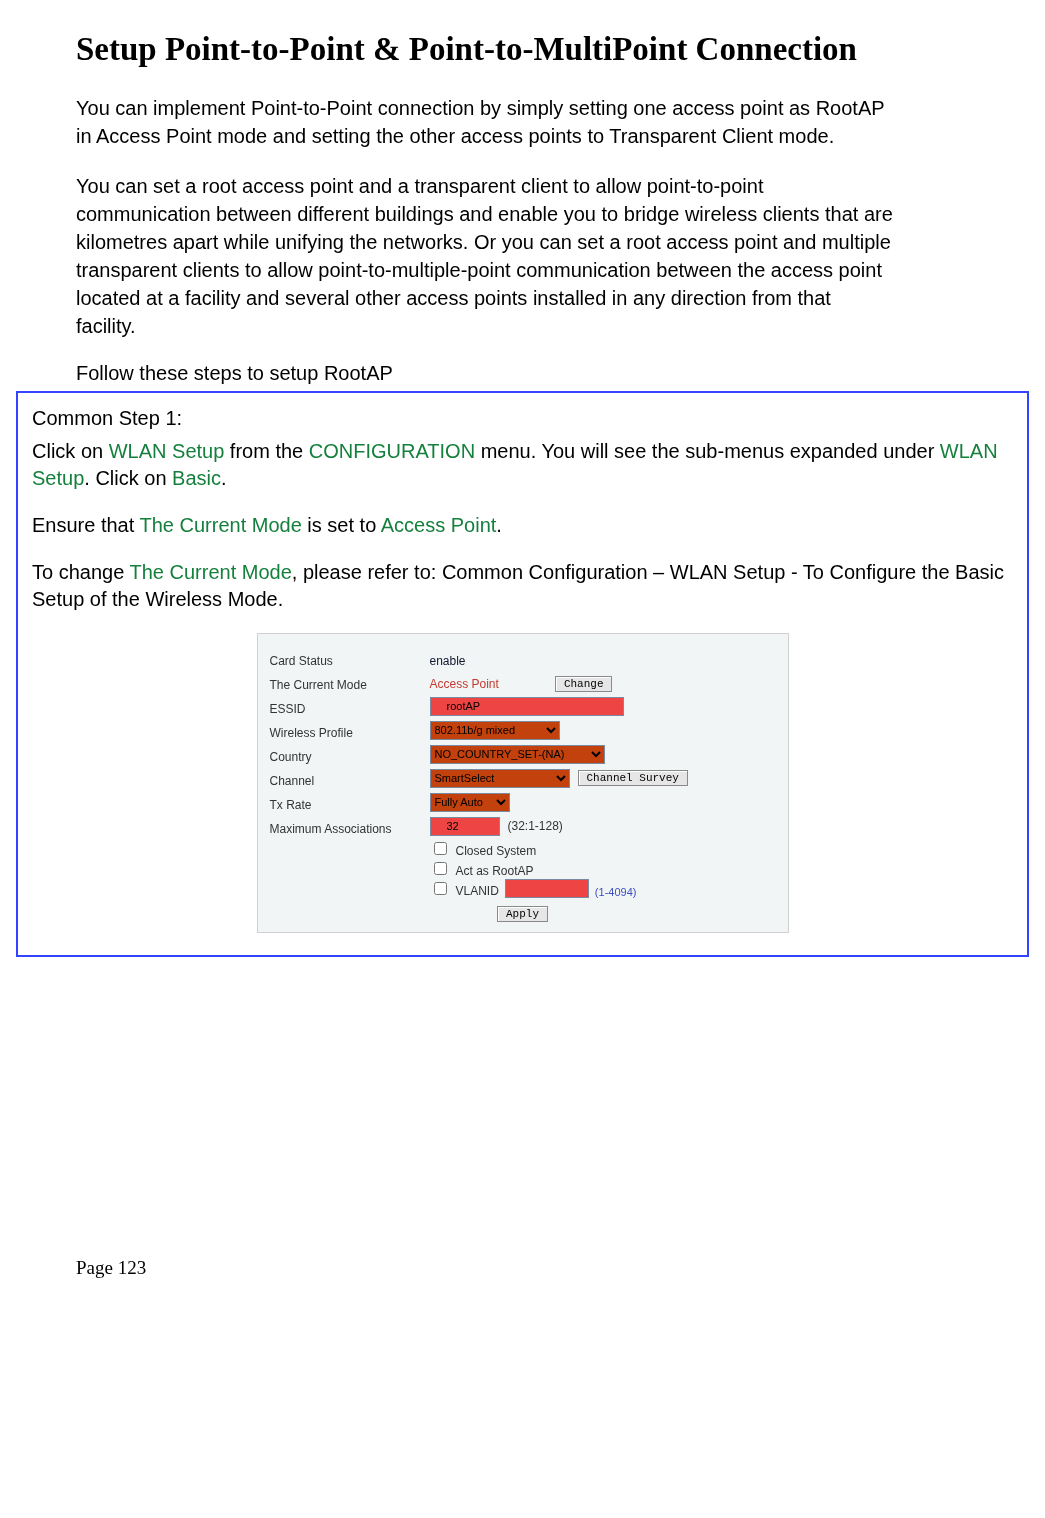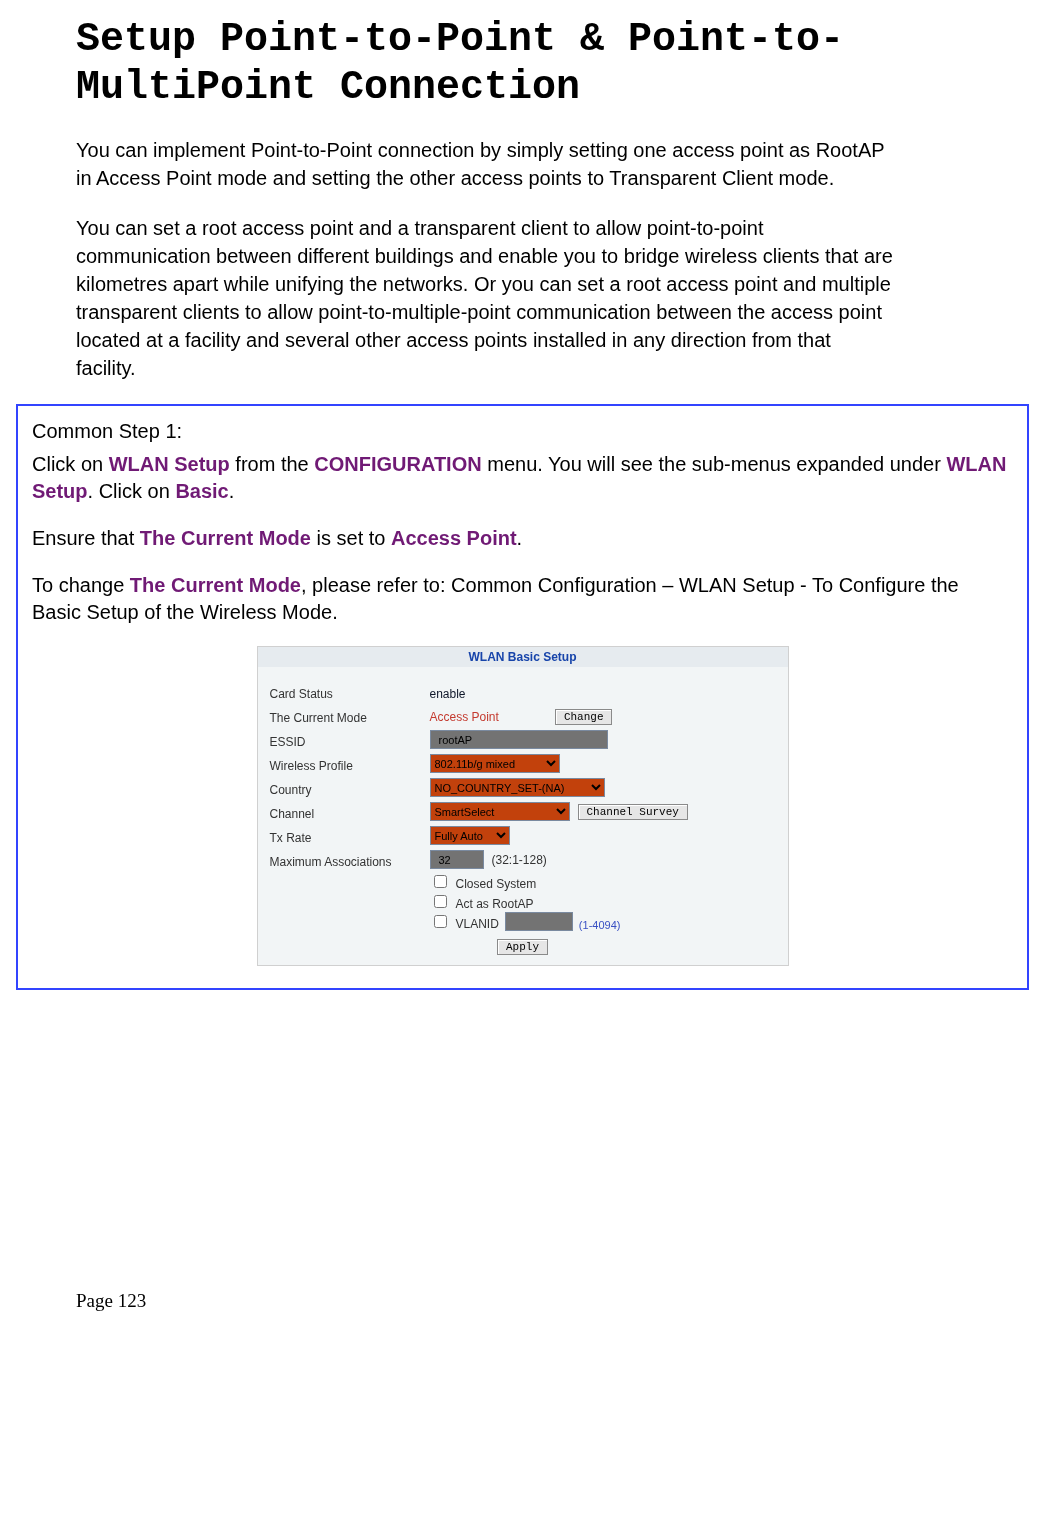--- a/index.html
+++ b/index.html
@@ -7,25 +7,25 @@
     font-size: 19px;
     color: #000;
     margin: 0;
     width: 1045px;
     background: #fff;
   }
   .page {
     padding: 0 76px 50px 76px;
   }
   h1.page-title {
-    font-family: Liberation Mono, monospace;
+    font-family: Liberation Serif, serif;
     font-weight: bold;
-    font-size: 40px;
+    font-size: 33px;
     line-height: 1.2;
-    margin: 16px 0 24px 0;
+    margin: 30px 0 24px 0;
   }
   p.body {
     font-family: "Century Gothic", "Apple Gothic", sans-serif;
     font-size: 20px;
     line-height: 1.4;
     margin: 0 0 22px 0;
     max-width: 820px;
   }
   p.lead {
     font-family: "Century Gothic", "Apple Gothic", sans-serif;
@@ -43,22 +43,22 @@
     font-weight: normal;
     margin: 4px 0 8px 0;
   }
   .callout p {
     font-family: Tahoma, Verdana, sans-serif;
     font-size: 20px;
     line-height: 1.35;
     margin: 0 0 20px 0;
   }
   .kw {
-    color: #701a75;
-    font-weight: bold;
+    color: #15803d;
+    font-weight: normal;
   }
   .page-num {
     font-family: "Times New Roman", serif;
     font-size: 19px;
     margin-top: 300px;
   }
 
   
   .wlan-wrap {
     display: flex;
@@ -108,23 +108,23 @@
     font-size: 11px;
     background: #e6e6e6;
     border: 1px solid #8a8a8a;
     padding: 1px 8px;
     box-shadow: 1px 1px 0 #fff inset;
   }
   input.ti {
     font-family: Tahoma, sans-serif;
     font-size: 11px;
     border: 1px solid #7a8aa0;
-    background: #737373;
+    background: #ef4444;
     height: 17px;
-    padding: 0 8px;
+    padding: 0 16px;
   }
   select.sel {
     font-family: Tahoma, sans-serif;
     font-size: 11px;
     border: 1px solid #7a8aa0;
     background: #c2410c;
     height: 19px;
   }
   .note {
     color: #3950c3;
@@ -144,39 +144,39 @@
 <body>
 
 <div class="page">
 
   <h1 class="page-title">Setup Point-to-Point &amp; Point-to-MultiPoint Connection</h1>
 
   <p class="body">You can implement Point-to-Point connection by simply setting one access point as RootAP in Access Point mode and setting the other access points to Transparent Client mode.</p>
 
   <p class="body">You can set a root access point and a transparent client to allow point-to-point communication between different buildings and enable you to bridge wireless clients that are kilometres apart while unifying the networks. Or you can set a root access point and multiple transparent clients to allow point-to-multiple-point communication between the access point located at a facility and several other access points installed in any direction from that facility.</p>
 
+  <p class="lead">Follow these steps to setup RootAP</p>
 
   <div class="callout">
     <div class="step-heading">Common Step 1:</div>
 
     <p>
       <span>Click on </span><span class="kw">WLAN Setup</span><span> from the </span><span class="kw">CONFIGURATION</span><span> menu. You will see the sub-menus expanded under </span><span class="kw">WLAN Setup</span><span>. Click on </span><span class="kw">Basic</span><span>.</span>
     </p>
 
     <p>
       <span>Ensure that </span><span class="kw">The Current Mode</span><span> is set to </span><span class="kw">Access Point</span><span>.</span>
     </p>
 
     <p>
       <span>To change </span><span class="kw">The Current Mode</span><span>, please refer to: Common Configuration – WLAN Setup - To Configure the Basic Setup of the Wireless Mode.</span>
     </p>
 
     <div class="wlan-wrap">
       <div class="wlan">
-        <div class="wlan-title">WLAN Basic Setup</div>
         <div class="wlan-body">
 
           <div class="row">
             <div class="lbl">Card Status</div>
             <div class="val">
                 <span class="txt-enable">enable</span>
               </div>
           </div>
 
           <div class="row">

